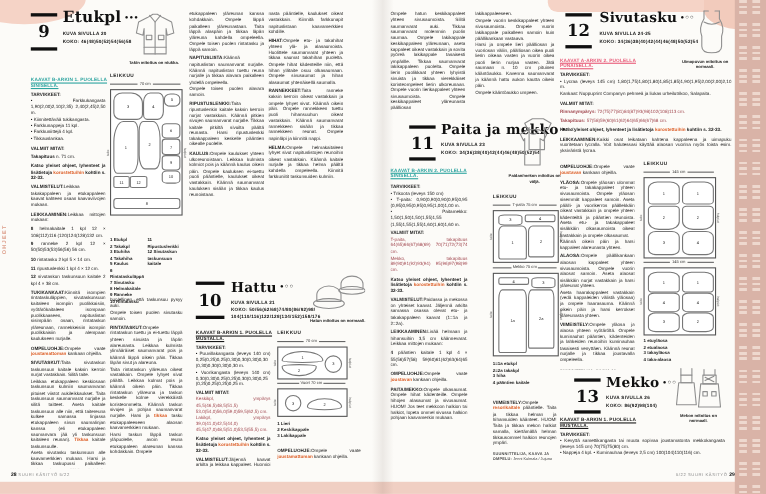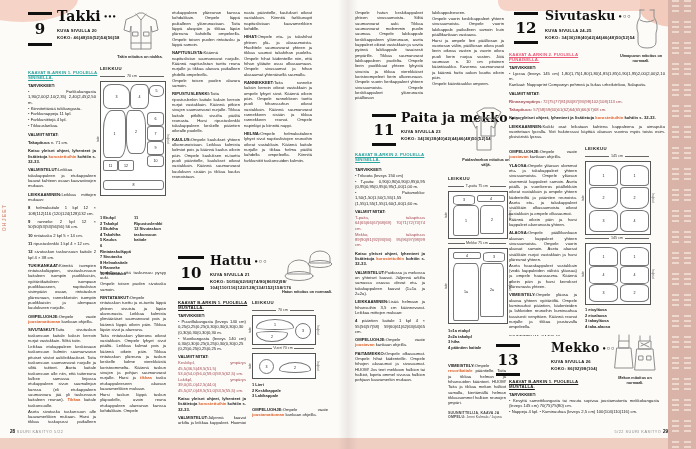--- a/index.html
+++ b/index.html
@@ -69,21 +69,21 @@
   <div class="strip-col" style="left:4px"></div>
   <div class="strip-col" style="left:16px"></div>
 </div>
 <div class="abs gutter"></div>
 <div class="abs margin-label">OHJEET</div>
 
 <div class="badge" style="left:28px;top:12px;width:24px;height:28px">
     <span>9</span>
   </div>
 <div class="title-row" style="left:57px;top:8px">
-  <span class="title">Takki</span>
+  <span class="title">Etukpl</span>
   <span class="dots">●●●</span>
 </div>
 <div class="kuva" style="left:57px;top:28px">KUVA SIVULLA 20</div>
 <div class="koko" style="left:57px;top:35px">KOKO: 46(48)50(52)54(56)58</div>
 <div class="illus" style="left:122px;top:10px;width:38px;height:42px">
   <svg viewBox="0 0 38 42">
     <path d="M12 6 L17 3 H21 L26 6 L34 10 L36 20 L30 22 L29 16 V39 H9 V16 L8 22 L2 20 L4 10 Z"></path>
     <path d="M14 4 L19 10 L24 4"></path>
     <line x1="19" y1="10" x2="19" y2="39"></line>
     <rect x="11" y="22" width="5" height="4"></rect>
@@ -471,21 +471,21 @@
       <span>2</span>
     </div>
 </div>
 <div class="pieces" style="left:585px;top:307px;width:70px">
     <div>1 etuyläosa</div>
     <div>2 etualaosa</div>
     <div>3 takayläosa</div>
     <div>4 taka-alaosa</div>
   </div>
 
-<div class="badge" style="left:496px;top:344px;width:24px;height:26px">
+<div class="badge" style="left:522px;top:344px;width:24px;height:26px">
     <span>13</span>
   </div>
 <div class="title-row" style="left:551px;top:340px">
   <span class="title small">Mekko</span>
   <span class="dots">●○○</span>
 </div>
 <div class="kuva" style="left:551px;top:359px">KUVA SIVULLA 26</div>
 <div class="koko" style="left:551px;top:366px">KOKO: 86(92)98(104)</div>
 <div class="illus" style="left:612px;top:332px;width:46px;height:42px">
   <svg viewBox="0 0 46 42">

